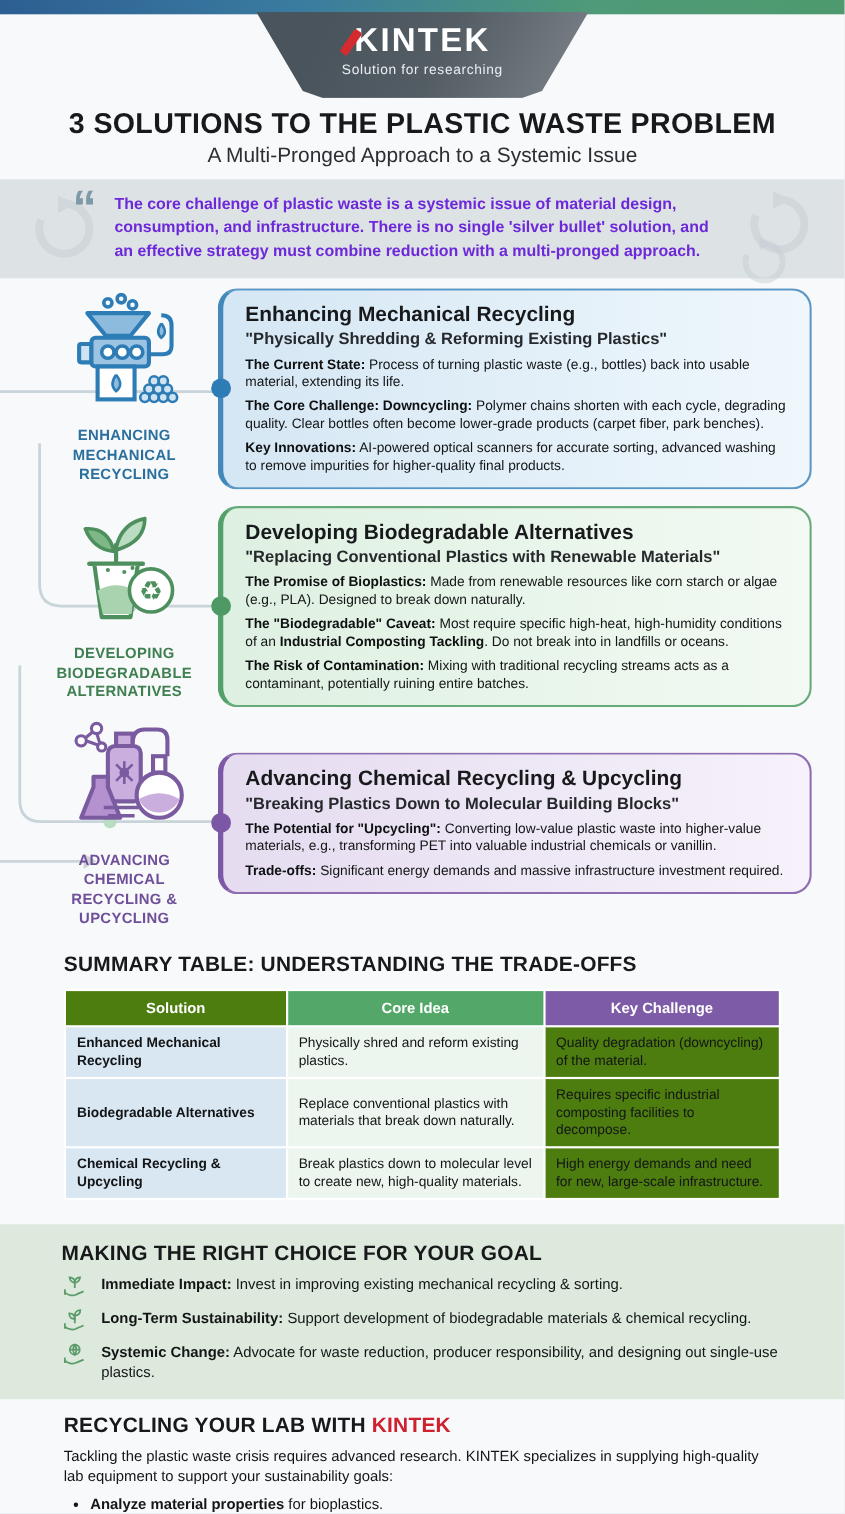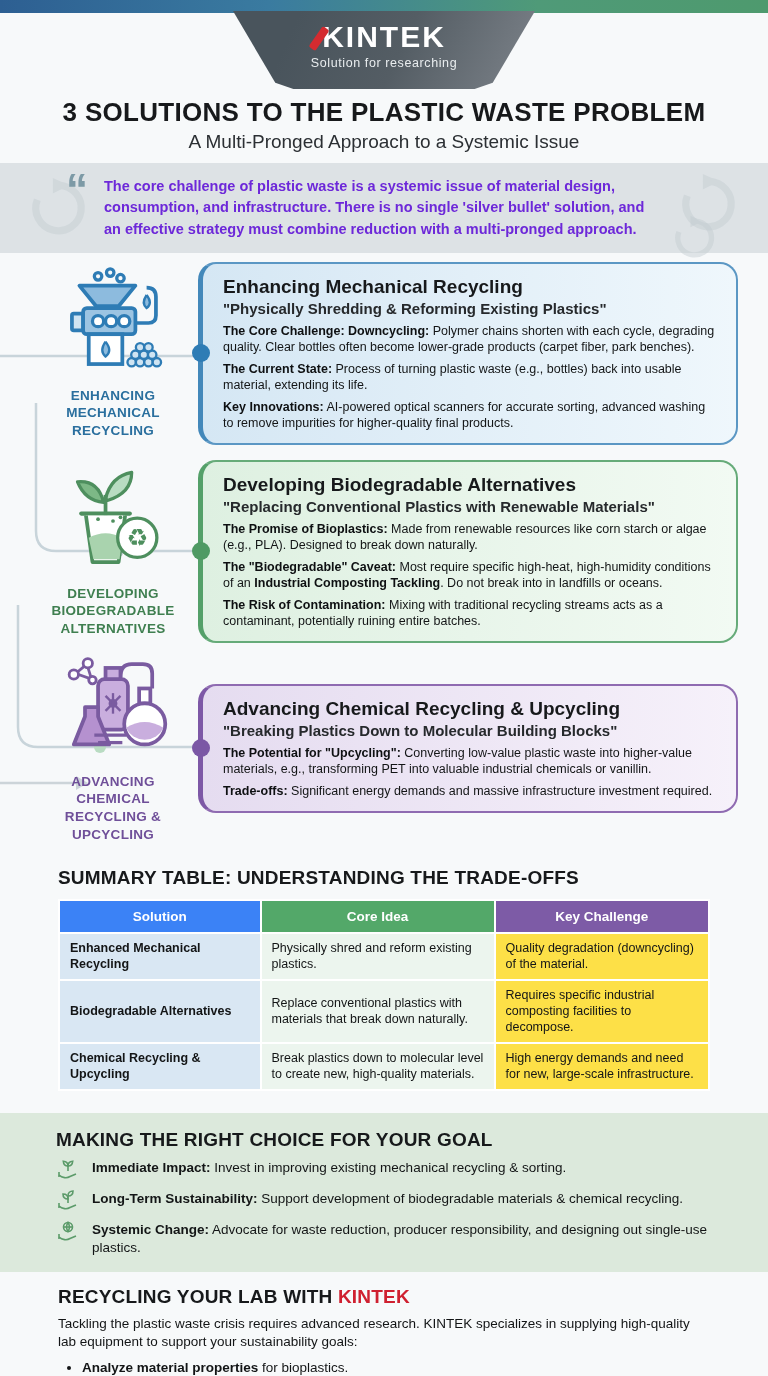--- a/index.html
+++ b/index.html
@@ -50,27 +50,27 @@
   .card-title { font-size:19px; font-weight:bold; color:#17191b; }
   .card-subtitle { font-size:15px; font-weight:bold; color:#26292c; margin:2px 0 4px; }
   .card-point { font-size:12.5px; color:#131516; line-height:1.28; margin-top:6px; }
   .card-point b { color:#0e1012; }
 
   
   .summary-section { padding:20px 58px 14px; }
   .section-heading { font-size:19px; font-weight:bold; color:#17191b; letter-spacing:0.2px; }
   .summary-table { width:100%; border-collapse:collapse; margin-top:10px; border:1px solid #b9c6cc; }
   .summary-table th { color:#fff; font-size:13.5px; font-weight:bold; padding:8px 6px; text-align:center; border:2px solid #fff; }
-  .th-solution { background:#3b82f6; width:31%; }
+  .th-solution { background:#4d7c0f; width:31%; }
   .th-core { background:#53a869; width:36%; }
   .th-challenge { background:#7d5ba6; width:33%; }
   .summary-table td { font-size:12.5px; padding:7px 10px; border:2px solid #fff; color:#131516; line-height:1.25; vertical-align:middle; }
   .td-solution { background:#d9e7f3; font-weight:bold; }
   .td-core { background:#ecf5ee; }
-  .td-challenge { background:#fde047; }
+  .td-challenge { background:#4d7c0f; }
 
   
   .choice-band { background:#dcе9dc; background:#dce9dc; padding:16px 56px 16px; margin-top:8px; }
   .choice-item { display:flex; align-items:flex-start; margin-top:8px; }
   .choice-icon { flex:none; width:24px; height:24px; margin-right:12px; margin-top:-1px; }
   .choice-text { font-size:13.5px; color:#131516; line-height:1.3; }
 
   
   .cta-section { padding:14px 58px 8px; }
   .brand-red { color:#cf2030; }
@@ -164,22 +164,22 @@
                 <circle cx="98" cy="86" r="4.5"></circle>
             </g>
           </svg>
         </span>
         <div class="left-label label-blue">ENHANCING MECHANICAL RECYCLING</div>
       </div>
       <div class="card card-blue">
         <span class="card-dot dot-blue"></span>
         <div class="card-title">Enhancing Mechanical Recycling</div>
         <div class="card-subtitle">"Physically Shredding &amp; Reforming Existing Plastics"</div>
+        <div class="card-point"><b>The Current State:</b><span> Process of turning plastic waste (e.g., bottles) back into usable material, extending its life.</span></div>
         <div class="card-point"><b>The Core Challenge: Downcycling:</b><span> Polymer chains shorten with each cycle, degrading quality. Clear bottles often become lower-grade products (carpet fiber, park benches).</span></div>
-        <div class="card-point"><b>The Current State:</b><span> Process of turning plastic waste (e.g., bottles) back into usable material, extending its life.</span></div>
         <div class="card-point"><b>Key Innovations:</b><span> AI-powered optical scanners for accurate sorting, advanced washing to remove impurities for higher-quality final products.</span></div>
       </div>
     </div>
 
     <div class="solution-row row-2">
       <div class="left-col">
         <span>
           <svg width="112" height="112" viewBox="0 0 120 120">
             <path d="M50,40 Q30,38 22,18 Q44,16 50,40 Z" fill="#7db886" stroke="#4e8f5e" stroke-width="3.5" stroke-linejoin="round"></path>
             <path d="M52,36 Q58,12 80,8 Q80,30 54,38 Z" fill="#b9dcc2" stroke="#4e8f5e" stroke-width="3.5" stroke-linejoin="round"></path>

